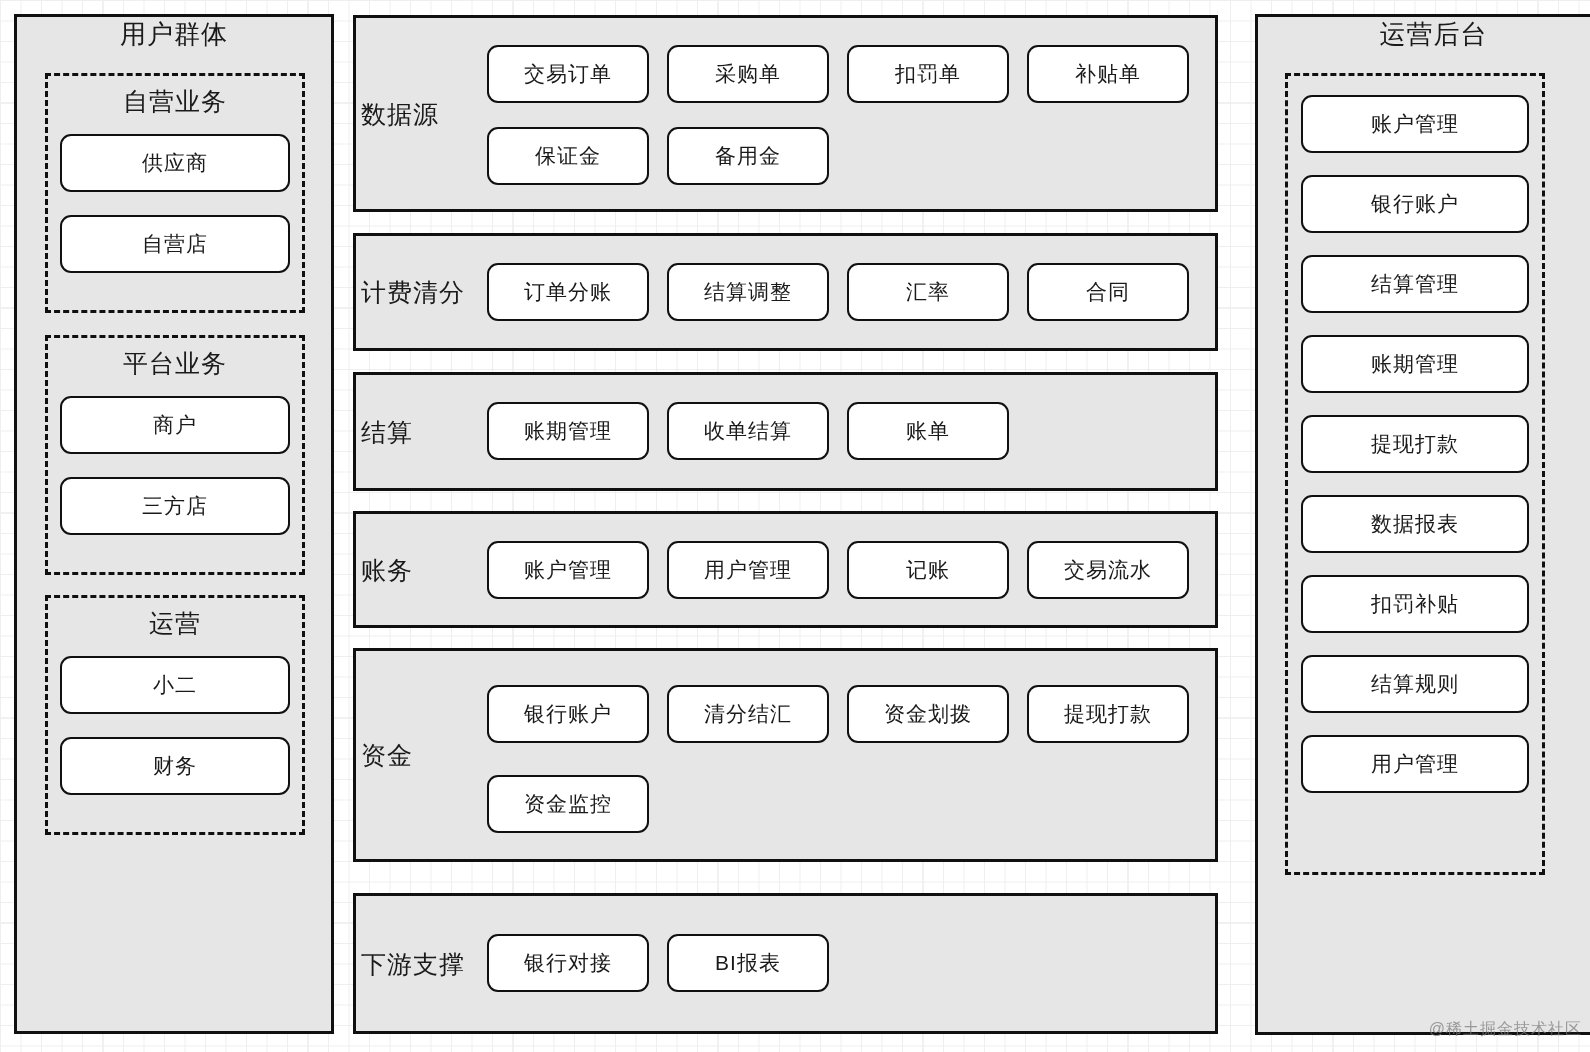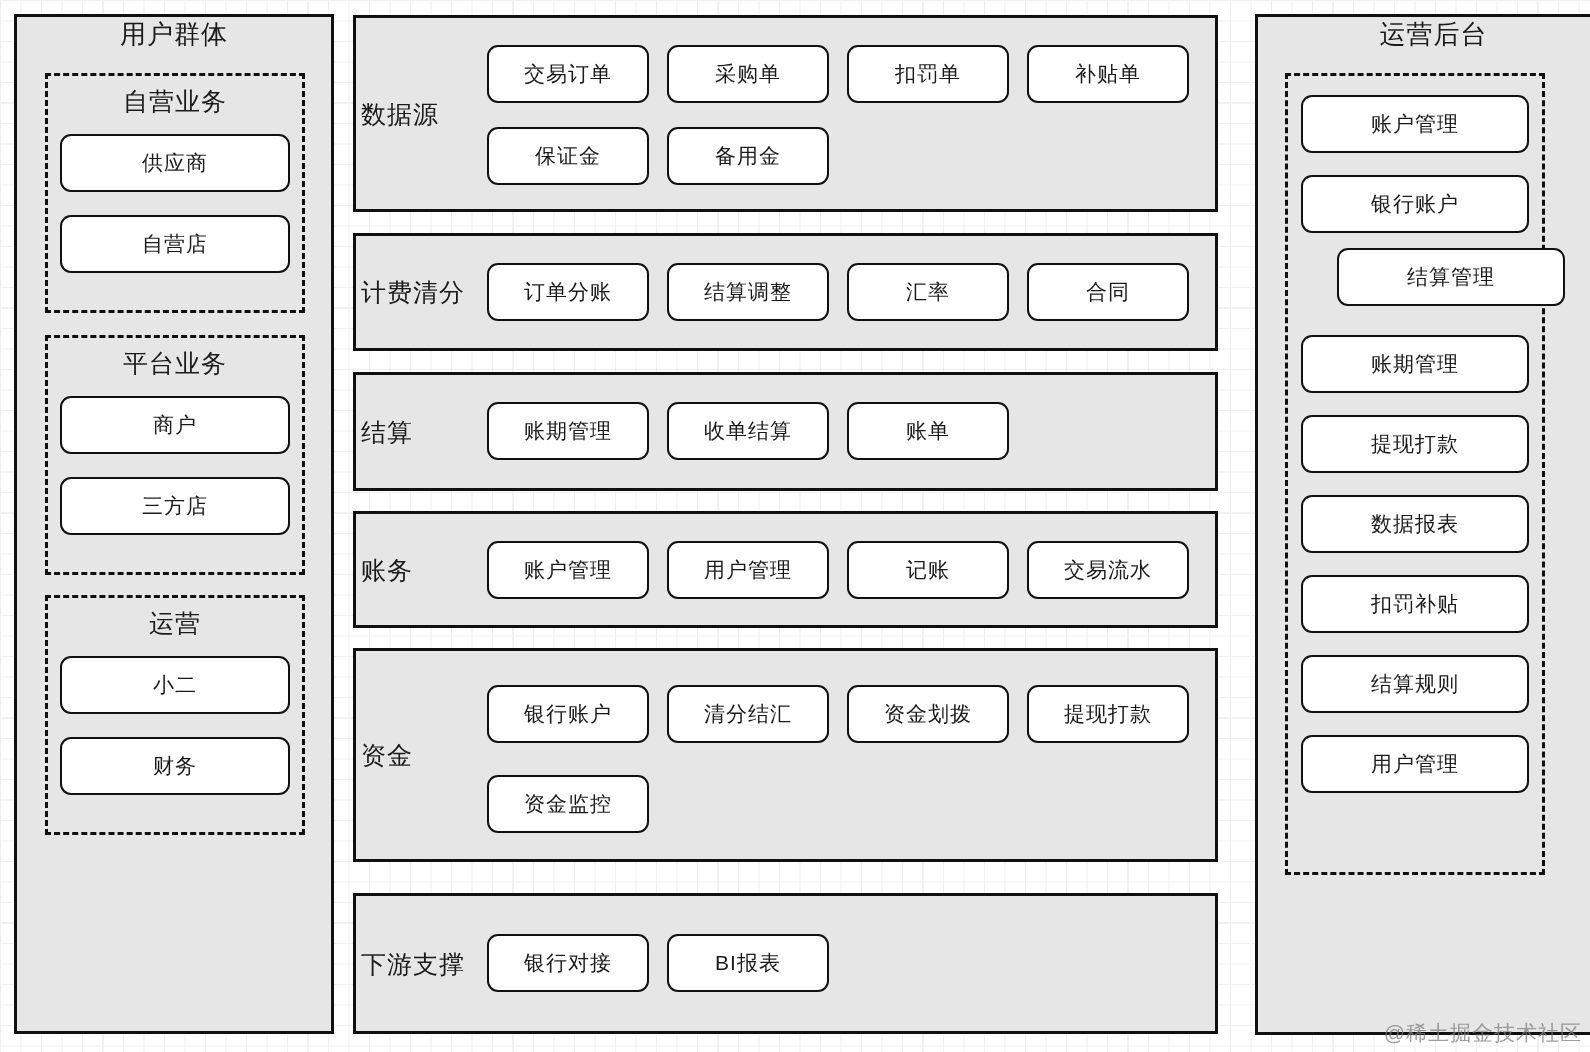--- a/index.html
+++ b/index.html
@@ -49,21 +49,21 @@
   }
   
   .mbox{width:162px;height:58px;}
   .c0{left:131px}.c1{left:311px}.c2{left:491px}.c3{left:671px}
   
   .gbox{left:12px;width:230px;height:58px;}
   
   .rbox{left:13px;width:228px;height:58px;}
   .watermark{
     position:absolute;right:8px;top:1019px;
-    font-size:21px;color:rgba(125,125,125,0.75);letter-spacing:1px;
+    font-size:16px;color:rgba(125,125,125,0.75);letter-spacing:1px;
     z-index:5;white-space:nowrap;
   }
 </style>
 </head>
 <body>
 
 <div class="stage">
   <div class="grid-bg"></div>
 
   <section class="panel" style="left:14px;top:14px;width:320px;height:1020px;">
@@ -135,21 +135,21 @@
     <div class="wbox mbox c0" style="top:38px;">银行对接</div>
     <div class="wbox mbox c1" style="top:38px;">BI报表</div>
   </section>
 
   <section class="panel" style="left:1255px;top:14px;width:357px;height:1021px;">
     <div class="panel-title">运营后台</div>
 
     <div class="dashed-group" style="left:27px;top:56px;width:260px;height:802px;">
       <div class="wbox rbox" style="top:19px;">账户管理</div>
       <div class="wbox rbox" style="top:99px;">银行账户</div>
-      <div class="wbox rbox" style="top:172px;margin-left:36px;">结算管理</div>
+      <div class="wbox rbox" style="top:179px;">结算管理</div>
       <div class="wbox rbox" style="top:259px;">账期管理</div>
       <div class="wbox rbox" style="top:339px;">提现打款</div>
       <div class="wbox rbox" style="top:419px;">数据报表</div>
       <div class="wbox rbox" style="top:499px;">扣罚补贴</div>
       <div class="wbox rbox" style="top:579px;">结算规则</div>
       <div class="wbox rbox" style="top:659px;">用户管理</div>
     </div>
   </section>
 
   <div class="watermark">@稀土掘金技术社区</div>

